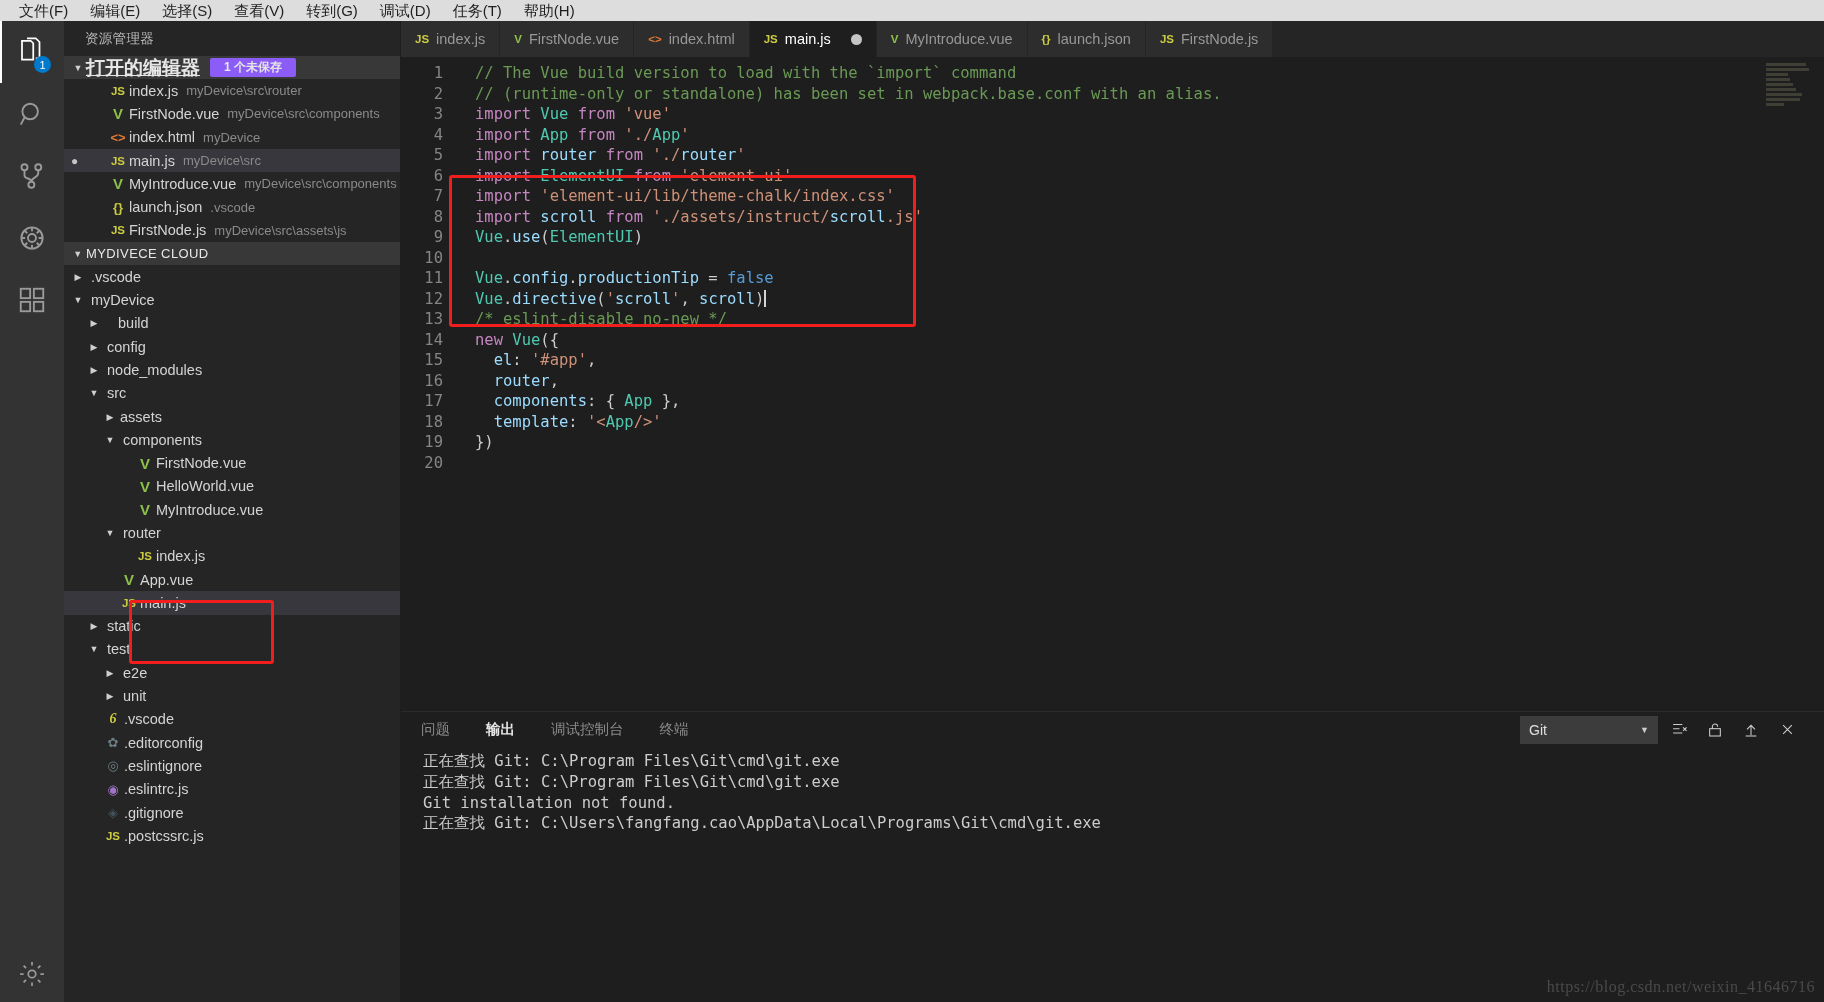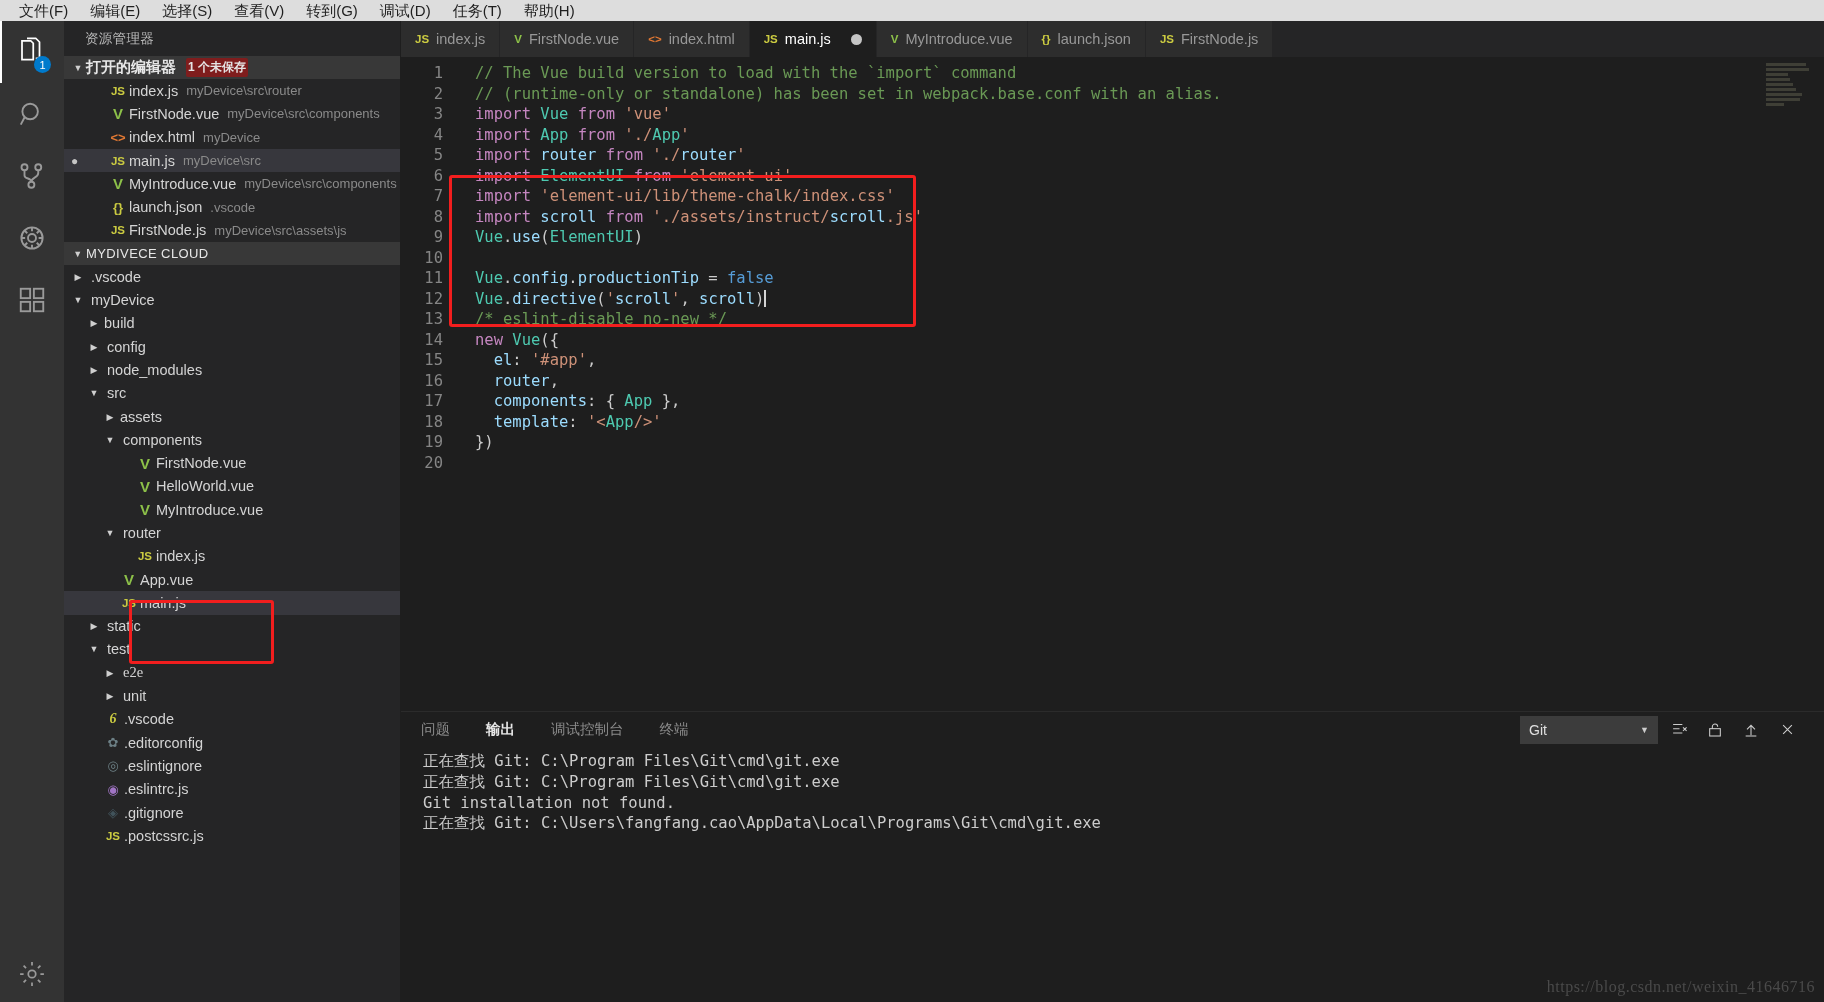--- a/index.html
+++ b/index.html
@@ -26,22 +26,22 @@
   .badge{position:absolute;right:13px;bottom:10px;background:#007acc;color:#fff;font-size:11px;
          width:17px;height:17px;border-radius:50%;display:flex;align-items:center;justify-content:center;
          font-family:"Liberation Sans",sans-serif;}
   .act-spacer{flex:1 1 auto;}
 
   
   .sidebar{width:337px;flex:0 0 337px;background:#252526;display:flex;flex-direction:column;overflow:hidden;position:relative;}
   .sb-title{height:35px;line-height:35px;padding-left:21px;font-size:13.5px;color:#bbbbbb;letter-spacing:.3px;}
   .section-head{height:23px;display:flex;align-items:center;background:#383838;font-size:13.5px;color:#e7e7e7;padding-left:6px;}
   .section-head .twisty{width:16px;text-align:center;font-size:9px;color:#cfcfcf;}
-  .section-head .sh-label{font-weight:bold;font-size:15px;}
-  .pill{background:#7f1d1d;color:#e6e6e6;font-size:12px;font-weight:bold;padding:1px 2px;margin-left:10px;border-radius:2px;}
+  .section-head .sh-label{font-weight:bold;font-size:19px;text-decoration:underline;}
+  .pill{background:#8b5cf6;color:#e6e6e6;font-size:12px;font-weight:bold;padding:1px 14px;margin-left:10px;border-radius:2px;}
   .proj-head{height:23px;display:flex;align-items:center;background:#383838;font-size:13px;color:#e7e7e7;padding-left:6px;letter-spacing:.4px;}
   .proj-head .twisty{width:16px;text-align:center;font-size:9px;color:#cfcfcf;}
 
   .row{height:23.3px;display:flex;align-items:center;font-size:14.5px;color:#cfcfcf;white-space:nowrap;cursor:pointer;}
   .row.sel{background:#37373d;}
   .row .dot{width:13px;text-align:center;color:#c5c5c5;font-size:12px;margin-left:4px;}
   .row .ico{width:22px;text-align:center;font-size:11.5px;font-weight:bold;flex:0 0 22px;}
   .ico.js{color:#cbcb41;font-family:"Liberation Sans",sans-serif;font-size:11.5px;}
   .ico.vue{color:#8dc149;font-size:15px;}
   .ico.html{color:#e37933;font-size:13px;}
@@ -251,21 +251,21 @@
             <span class="nm" style="margin-left: 5px;">.vscode</span>
           </div>
           <div class="row">
             <span style="width: 6px; flex: 0 0 6px;"></span>
             <span class="arrow">▼</span>
             <span class="nm" style="margin-left: 5px;">myDevice</span>
           </div>
           <div class="row">
             <span style="width: 22px; flex: 0 0 22px;"></span>
             <span class="arrow">▶</span>
-            <span class="nm" style="margin-left: 2px;">build</span>
+            <span class="nm" style="margin-left: 16px;">build</span>
           </div>
           <div class="row">
             <span style="width: 22px; flex: 0 0 22px;"></span>
             <span class="arrow">▶</span>
             <span class="nm" style="margin-left: 5px;">config</span>
           </div>
           <div class="row">
             <span style="width: 22px; flex: 0 0 22px;"></span>
             <span class="arrow">▶</span>
             <span class="nm" style="margin-left: 5px;">node_modules</span>
@@ -332,21 +332,21 @@
             <span class="nm" style="margin-left: 5px;">static</span>
           </div>
           <div class="row">
             <span style="width: 22px; flex: 0 0 22px;"></span>
             <span class="arrow">▼</span>
             <span class="nm" style="margin-left: 5px;">test</span>
           </div>
           <div class="row">
             <span style="width: 38px; flex: 0 0 38px;"></span>
             <span class="arrow">▶</span>
-            <span class="nm" style="margin-left: 5px; font-family: Liberation Serif, serif;">e2e</span>
+            <span class="nm" style="margin-left: 5px;">e2e</span>
           </div>
           <div class="row">
             <span style="width: 38px; flex: 0 0 38px;"></span>
             <span class="arrow">▶</span>
             <span class="nm" style="margin-left: 5px;">unit</span>
           </div>
           <div class="row">
             <span style="width: 22px; flex: 0 0 22px;"></span>
             <span class="arrow blank">▶</span>
             <span class="ico babel">6</span>

